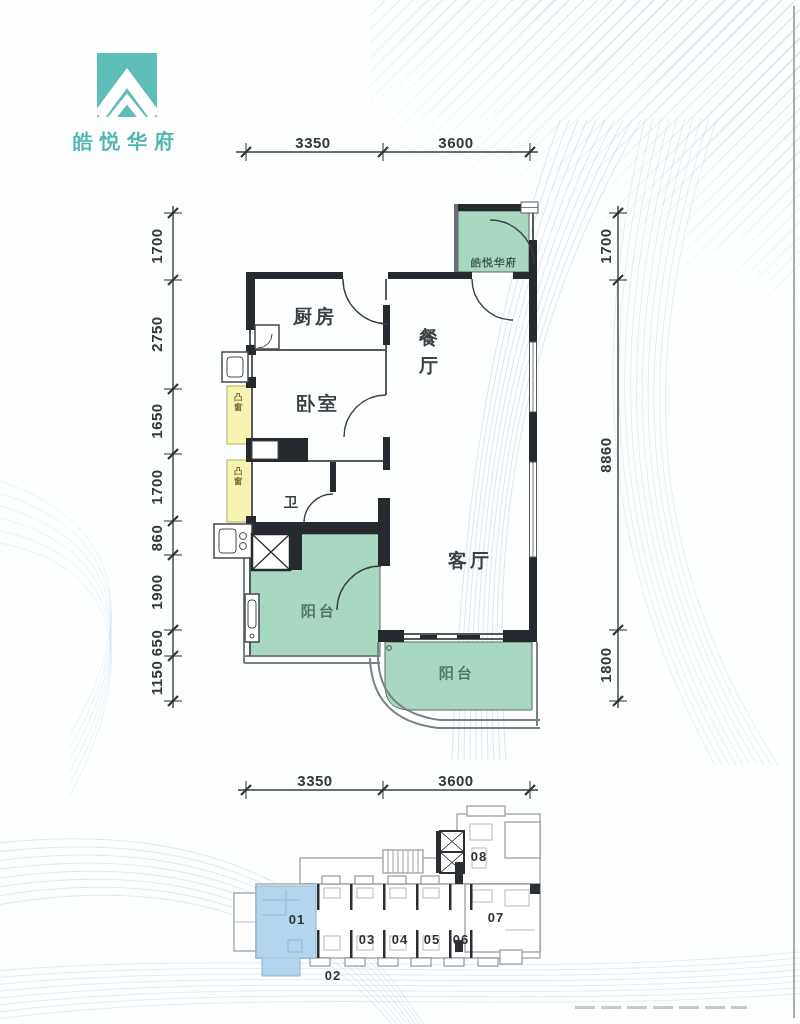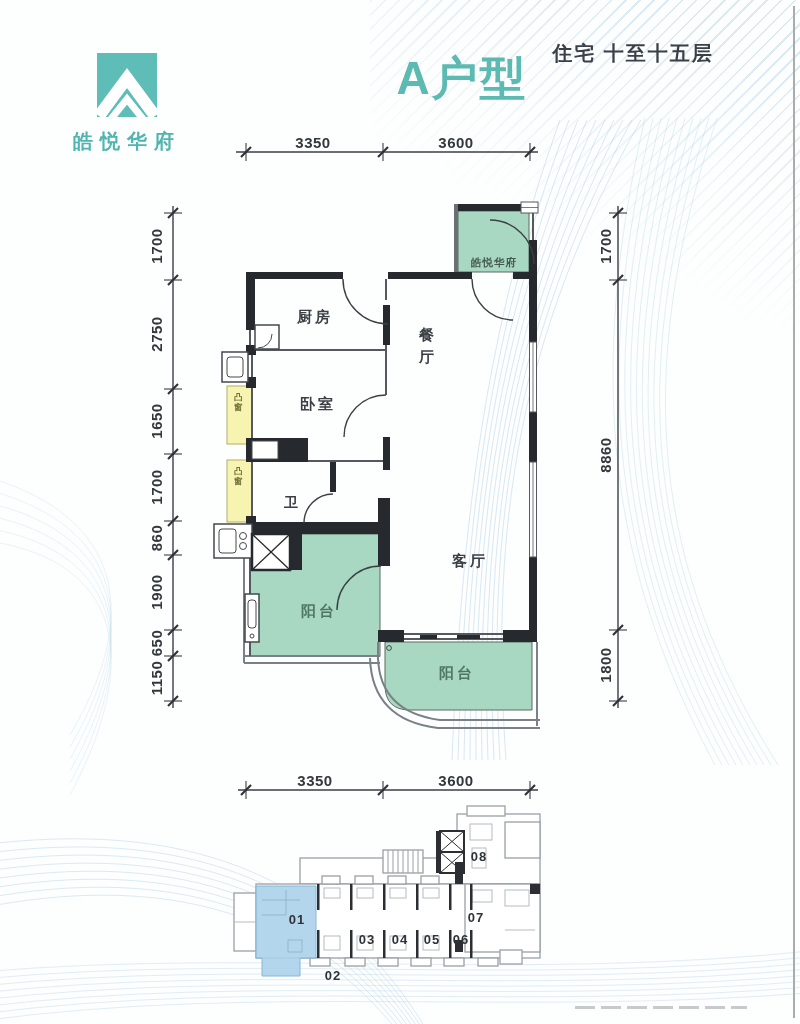--- a/index.html
+++ b/index.html
@@ -2,21 +2,21 @@
 <html><head>
 <meta charset="utf-8">
 <style>
   html,body{margin:0;padding:0;background:#ffffff;}
   #page{position:relative;width:800px;height:1024px;background:#fdfefe;overflow:hidden;
         font-family:"Liberation Sans","DejaVu Sans",sans-serif;}
   .abs{position:absolute;}
   .ctr{transform:translate(-50%,-50%);white-space:nowrap;}
   .rot{transform:translate(-50%,-50%) rotate(-90deg);white-space:nowrap;}
   .dim{font-size:15px;font-weight:700;color:#33383d;letter-spacing:0.5px;}
-  .room{font-size:15px;font-weight:700;color:#3b4046;letter-spacing:3px;}
+  .room{font-size:19px;font-weight:700;color:#3b4046;letter-spacing:3px;}
   .room-green{font-size:15px;font-weight:700;color:#4e7663;letter-spacing:3px;}
   .vtext{line-height:1.45;letter-spacing:0;}
   .unitnum{font-size:13px;font-weight:700;color:#2e3338;letter-spacing:1px;}
   #stripes{left:370px;top:0;width:430px;height:360px;
      background:repeating-linear-gradient(135deg, rgba(125,175,205,.25) 0 1.8px, transparent 1.8px 10px);
      -webkit-mask-image:linear-gradient(205deg,#000 12%,transparent 62%);
      mask-image:linear-gradient(205deg,#000 12%,transparent 62%);}
   #brand-name{font-size:20px;font-weight:700;color:#4fb5ae;letter-spacing:7px;}
   #unit-type{font-size:46px;font-weight:800;color:#5cbab3;letter-spacing:2px;}
   #usage{font-size:20px;font-weight:700;color:#3a4048;letter-spacing:2px;}
@@ -346,22 +346,20 @@
       <g stroke="#8fb6d2" stroke-width="1" fill="none">
         <line x1="262" y1="900" x2="300" y2="900"></line>
           <line x1="262" y1="915" x2="286" y2="915"></line>
         <line x1="286" y1="890" x2="286" y2="915"></line>
           <rect x="288" y="940" width="14" height="12"></rect>
       </g>
     </g>
   </svg>
 
   <div class="abs ctr" style="left:127px;top:141px;" id="brand-name">皓悦华府</div>
-  <div class="abs ctr" style="left:462px;top:79px;" id="unit-type">A户型</div>
-  <div class="abs ctr" style="left:633px;top:53px;" id="usage">住宅 十至十五层</div>
 
   <div class="abs ctr dim" style="left:313px;top:142px;">3350</div>
   <div class="abs ctr dim" style="left:456px;top:142px;">3600</div>
 
   <div class="abs rot dim" style="left:156px;top:246px;">1700</div>
   <div class="abs rot dim" style="left:156px;top:334px;">2750</div>
   <div class="abs rot dim" style="left:156px;top:421px;">1650</div>
   <div class="abs rot dim" style="left:156px;top:487px;">1700</div>
   <div class="abs rot dim" style="left:156px;top:538px;">860</div>
   <div class="abs rot dim" style="left:156px;top:592px;">1900</div>
@@ -385,18 +383,18 @@
   <div class="abs ctr room-green" style="left:457px;top:673px;">阳台</div>
   <div class="abs" style="left:234px;top:392px;width:11px;font-size:8.5px;font-weight:700;color:#716d36;line-height:1.2;">凸窗</div>
   <div class="abs" style="left:234px;top:466px;width:11px;font-size:8.5px;font-weight:700;color:#716d36;line-height:1.2;">凸窗</div>
 
   <div class="abs ctr unitnum" style="left:297px;top:919px;">01</div>
   <div class="abs ctr unitnum" style="left:333px;top:939px;margin-top:36px;">02</div>
   <div class="abs ctr unitnum" style="left:367px;top:939px;">03</div>
   <div class="abs ctr unitnum" style="left:400px;top:939px;">04</div>
   <div class="abs ctr unitnum" style="left:432px;top:939px;">05</div>
   <div class="abs ctr unitnum" style="left:461px;top:939px;">06</div>
-  <div class="abs ctr unitnum" style="left:476px;top:917px;text-align:center;">07</div>
+  <div class="abs ctr unitnum" style="left:496px;top:917px;text-align:center;">07</div>
   <div class="abs ctr unitnum" style="left:479px;top:856px;">08</div>
 
   <div id="fineprint" class="abs"></div>
   <div id="edge-line" class="abs"></div>
 </div>
 
 </body></html>

